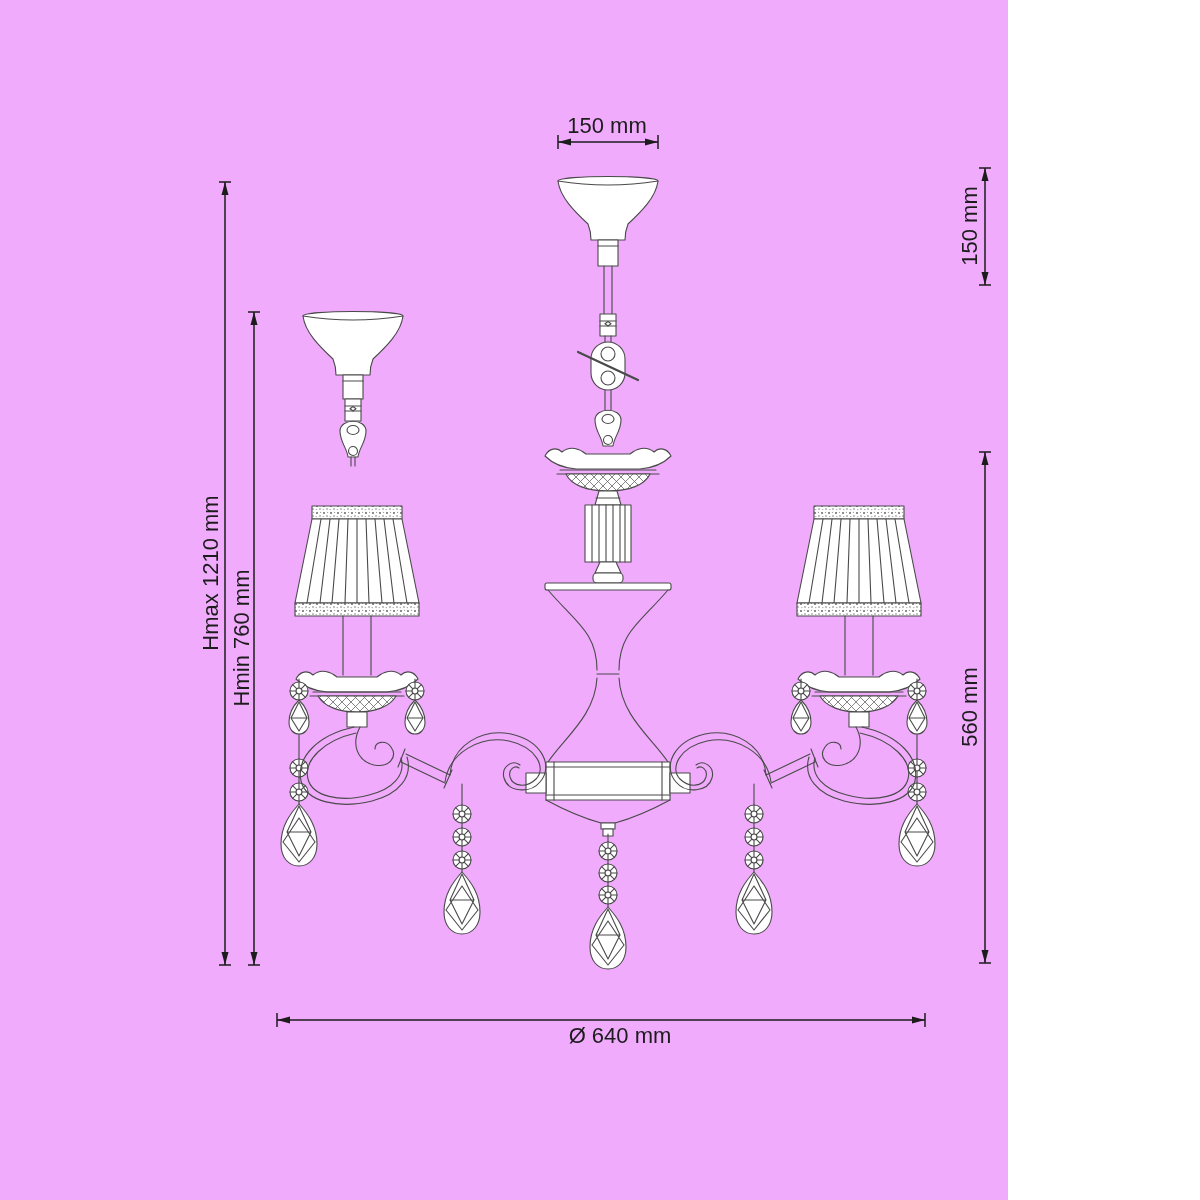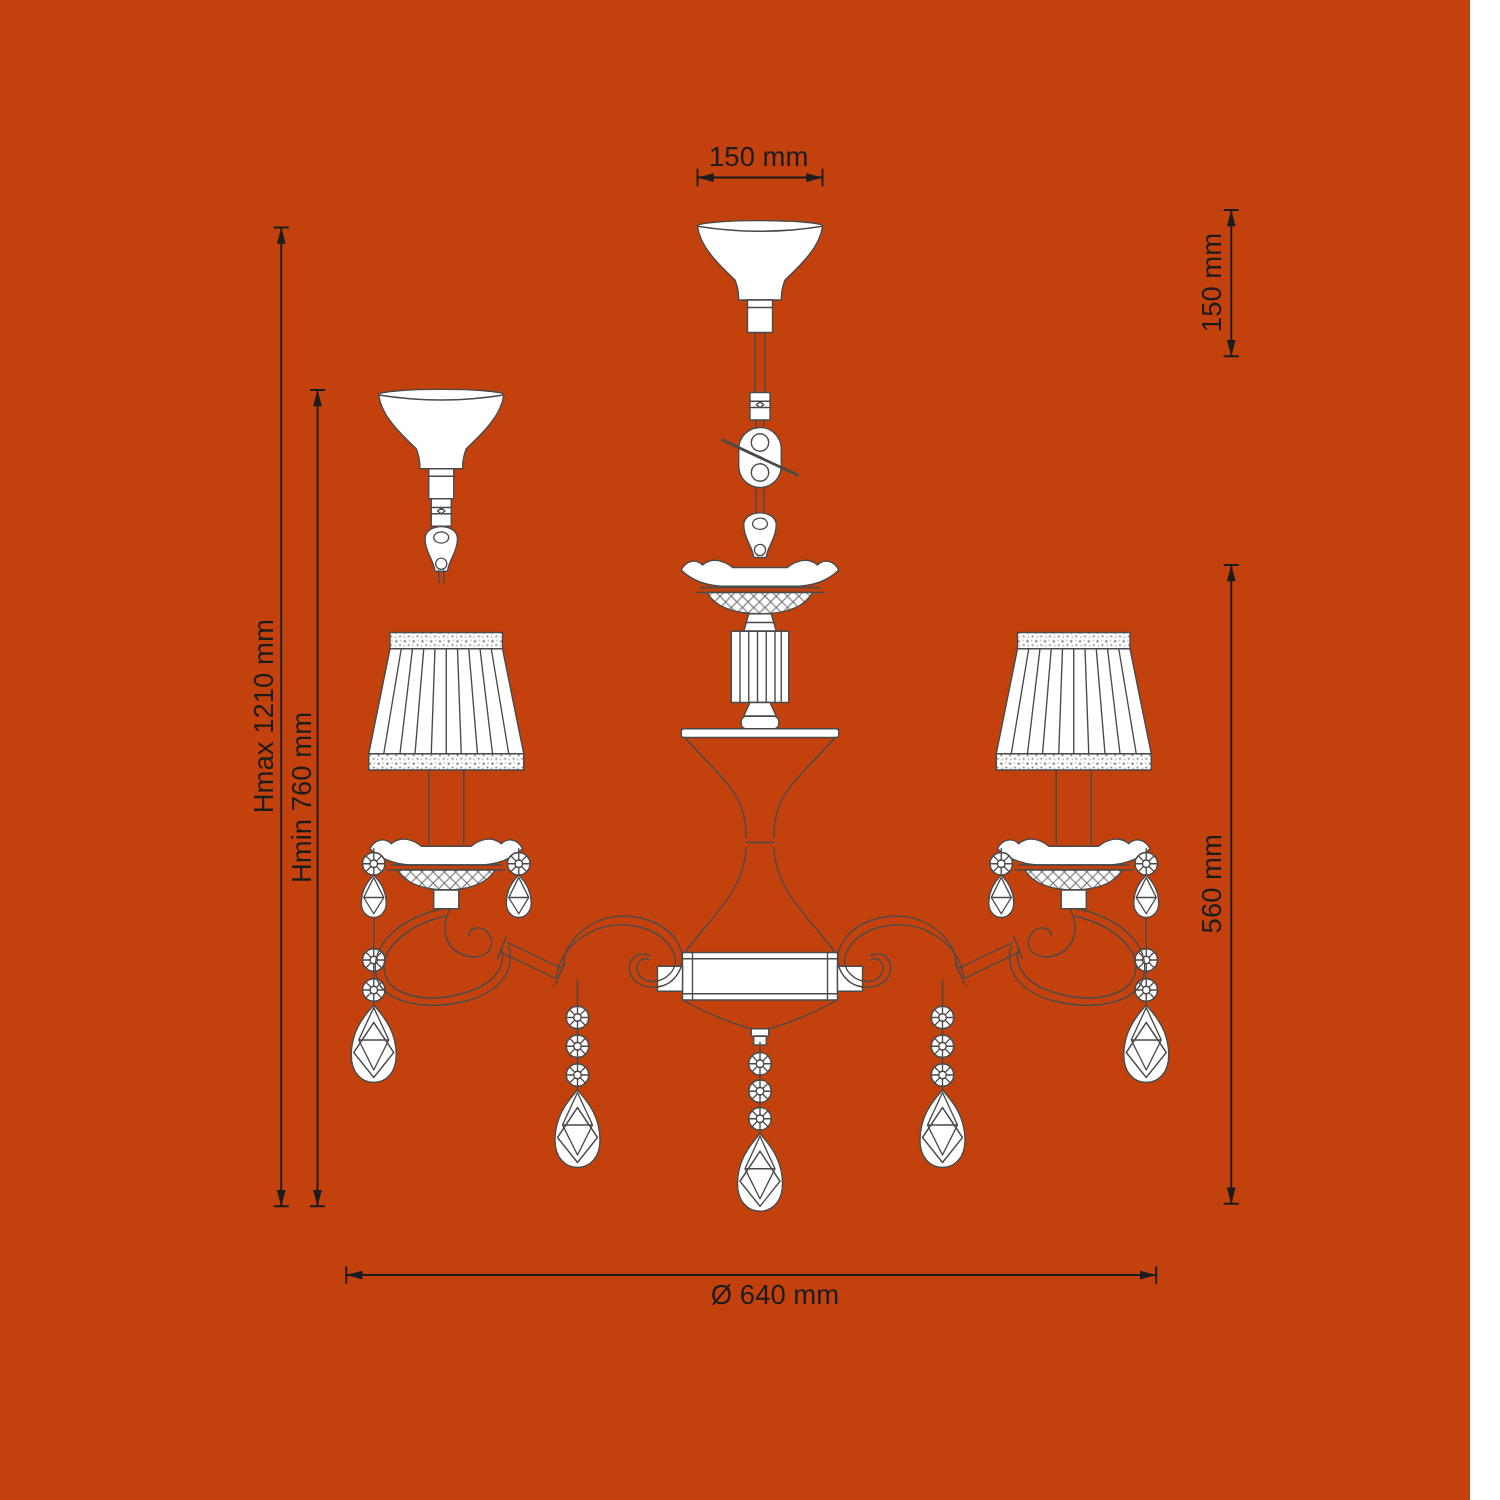--- a/index.html
+++ b/index.html
@@ -1,16 +1,16 @@
 <!DOCTYPE html>
 <html><head>
 <meta charset="utf-8">
 <style>
   html,body{margin:0;padding:0;background:#ffffff;}
-  .canvas{position:relative;width:1176px;height:1200px;background:#c2410c;overflow:hidden;}
+  .canvas{position:relative;width:1008px;height:1200px;background:#f0abfc;overflow:hidden;}
   svg{display:block;}
   .draw{stroke:#4a4a4a;stroke-width:1.1;fill:none;stroke-linejoin:round;stroke-linecap:round;}
   .dim{stroke:#1c1c1c;stroke-width:1.5;fill:none;}
   .dim-arrow{fill:#1c1c1c;stroke:none;}
   .dim-text{font-family:"Liberation Sans",sans-serif;font-size:22px;fill:#1c1c1c;stroke:none;}
 </style>
 </head>
 <body>
 
 <div class="canvas">

